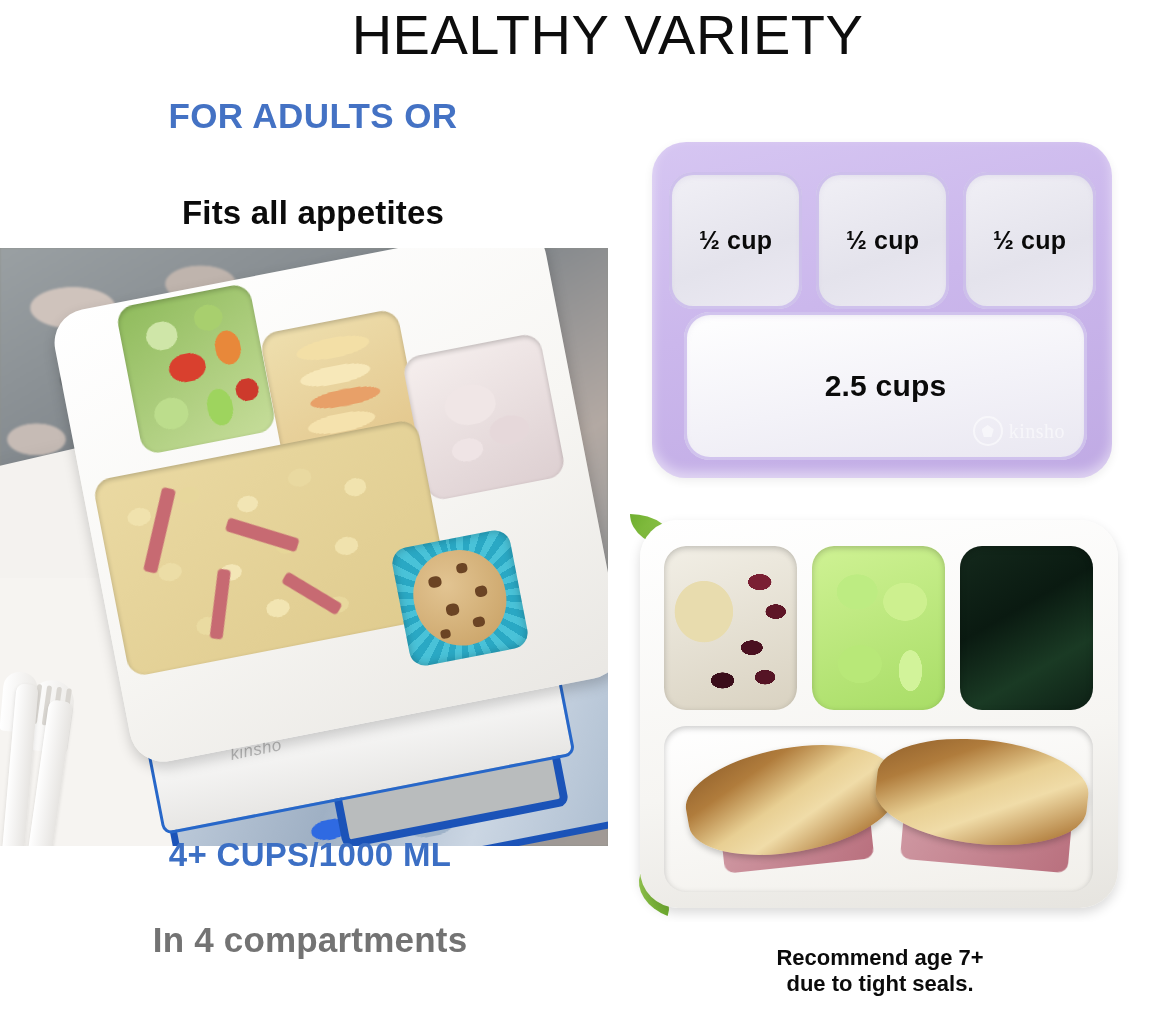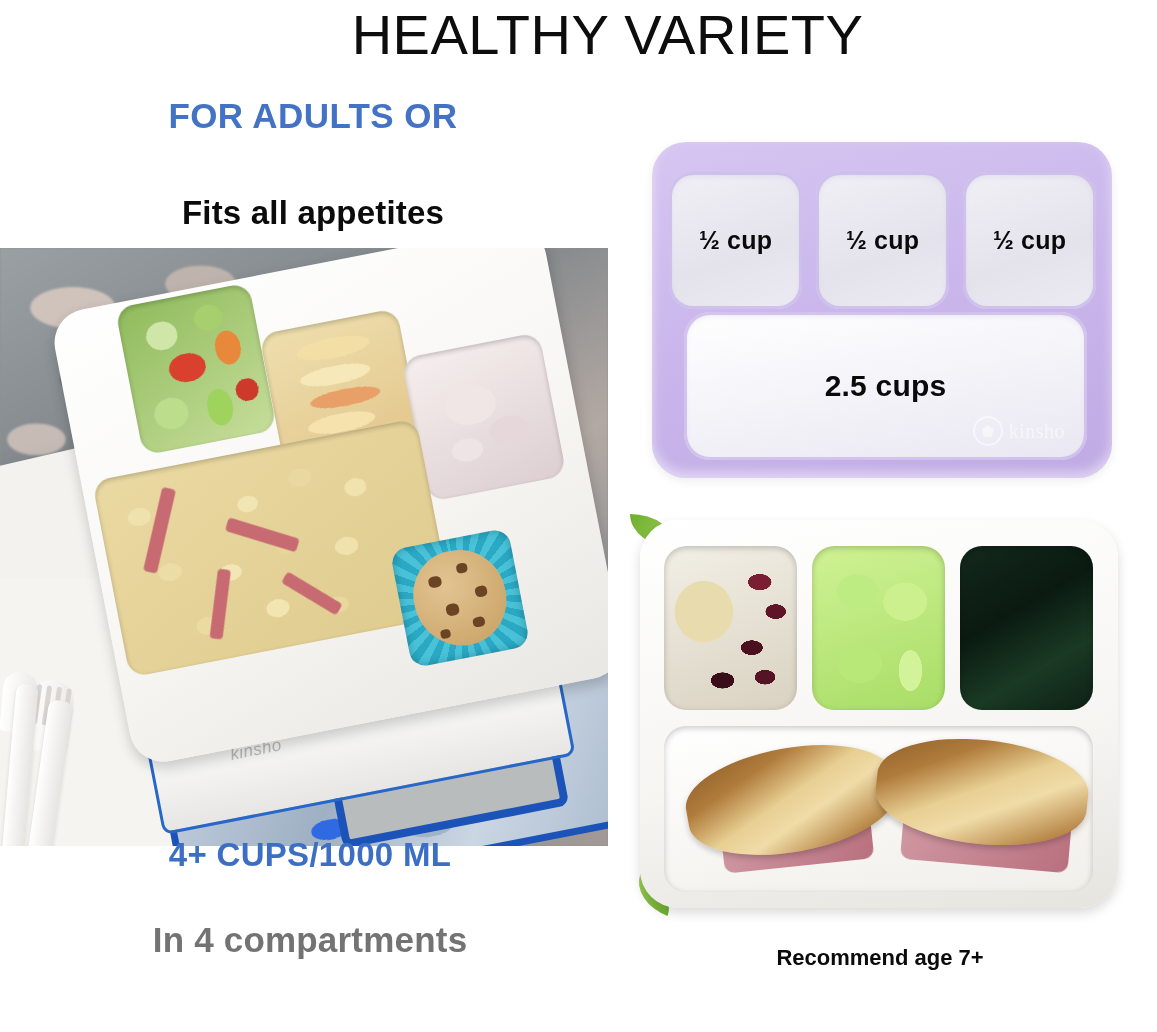--- a/index.html
+++ b/index.html
@@ -559,13 +559,14 @@
       <span class="ham" style="left:58px;top:88px;width:150px;height:52px;transform:rotate(-6deg);"></span>
       <span class="ham" style="left:238px;top:86px;width:168px;height:54px;transform:rotate(5deg);"></span>
       <span class="roll" style="left:22px;top:22px;width:210px;height:104px;transform:rotate(-10deg);"></span>
       <span class="roll" style="left:212px;top:14px;width:212px;height:104px;transform:rotate(6deg);"></span>
     </div>
   </div>
 </div>
 
 <div class="note-right">
   <div>Recommend age 7+</div>
+  <div>due to tight seals.</div>
 </div>
 
 </body></html>

